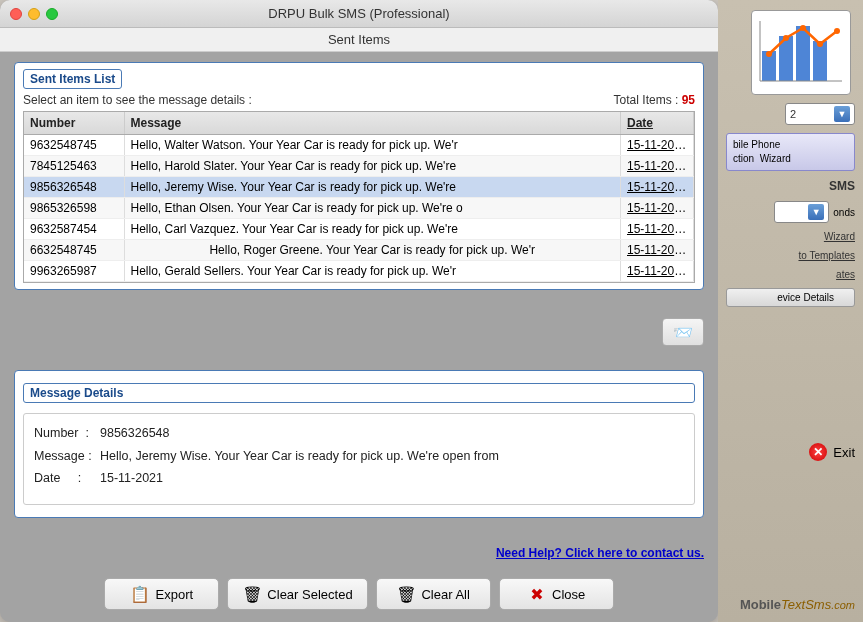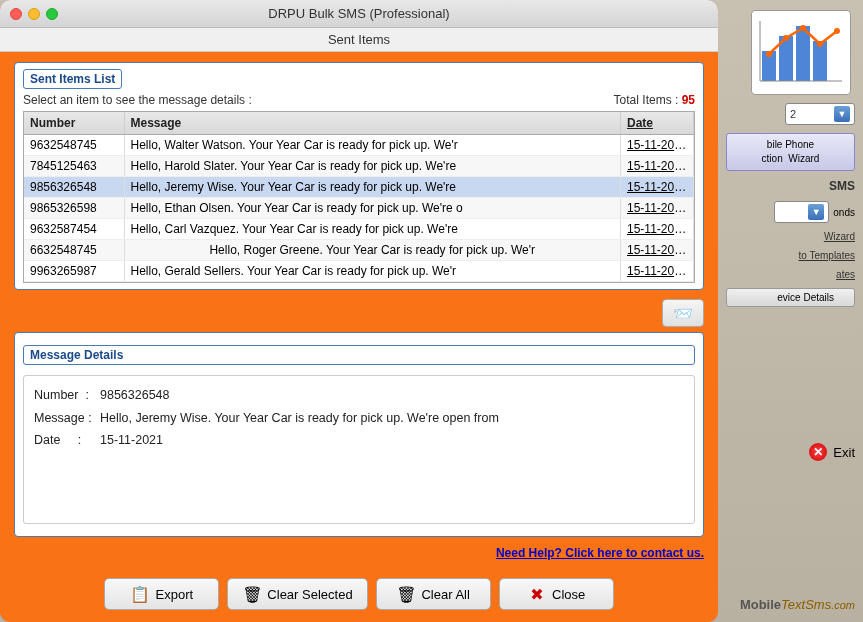--- a/index.html
+++ b/index.html
@@ -10,21 +10,21 @@
       width: 863px;
       height: 622px;
       overflow: hidden;
       display: flex;
     }
 
     
     .window {
       width: 718px;
       height: 622px;
-      background: #f97316;
+      background: #a3a3a3;
       border-radius: 10px;
       box-shadow: 0 4px 20px rgba(0,0,0,0.4);
       display: flex;
       flex-direction: column;
       overflow: hidden;
       flex-shrink: 0;
     }
 
     .title-bar {
       background: linear-gradient(to bottom, #e8e8e8, #d4d4d4);
@@ -67,21 +67,21 @@
       padding: 4px;
       font-size: 13px;
       color: #333;
       flex-shrink: 0;
     }
 
     .window-content {
       padding: 10px 14px;
       display: flex;
       flex-direction: column;
-      gap: 5px;
+      gap: 24px;
       flex: 1;
       overflow: hidden;
     }
 
     
     .sent-items-section {
       border: 1.5px solid #4a7ab5;
       border-radius: 4px;
       background: white;
       padding: 6px 8px 6px 8px;
@@ -314,23 +314,23 @@
       align-items: center;
       justify-content: center;
       color: white;
       font-size: 9px;
     }
 
     .sidebar-wizard-btn {
       background: linear-gradient(to bottom, #e8e8f8, #c8c8e8);
       border: 1px solid #8888cc;
       border-radius: 3px;
-      padding: 4px 0;
+      padding: 4px 6px;
       font-size: 10px;
-      text-align: center;
+      text-align: left;
       width: 100%;
       cursor: pointer;
     }
 
     .sidebar-sms-label {
       font-size: 12px;
       font-weight: bold;
       color: #333;
     }
 

